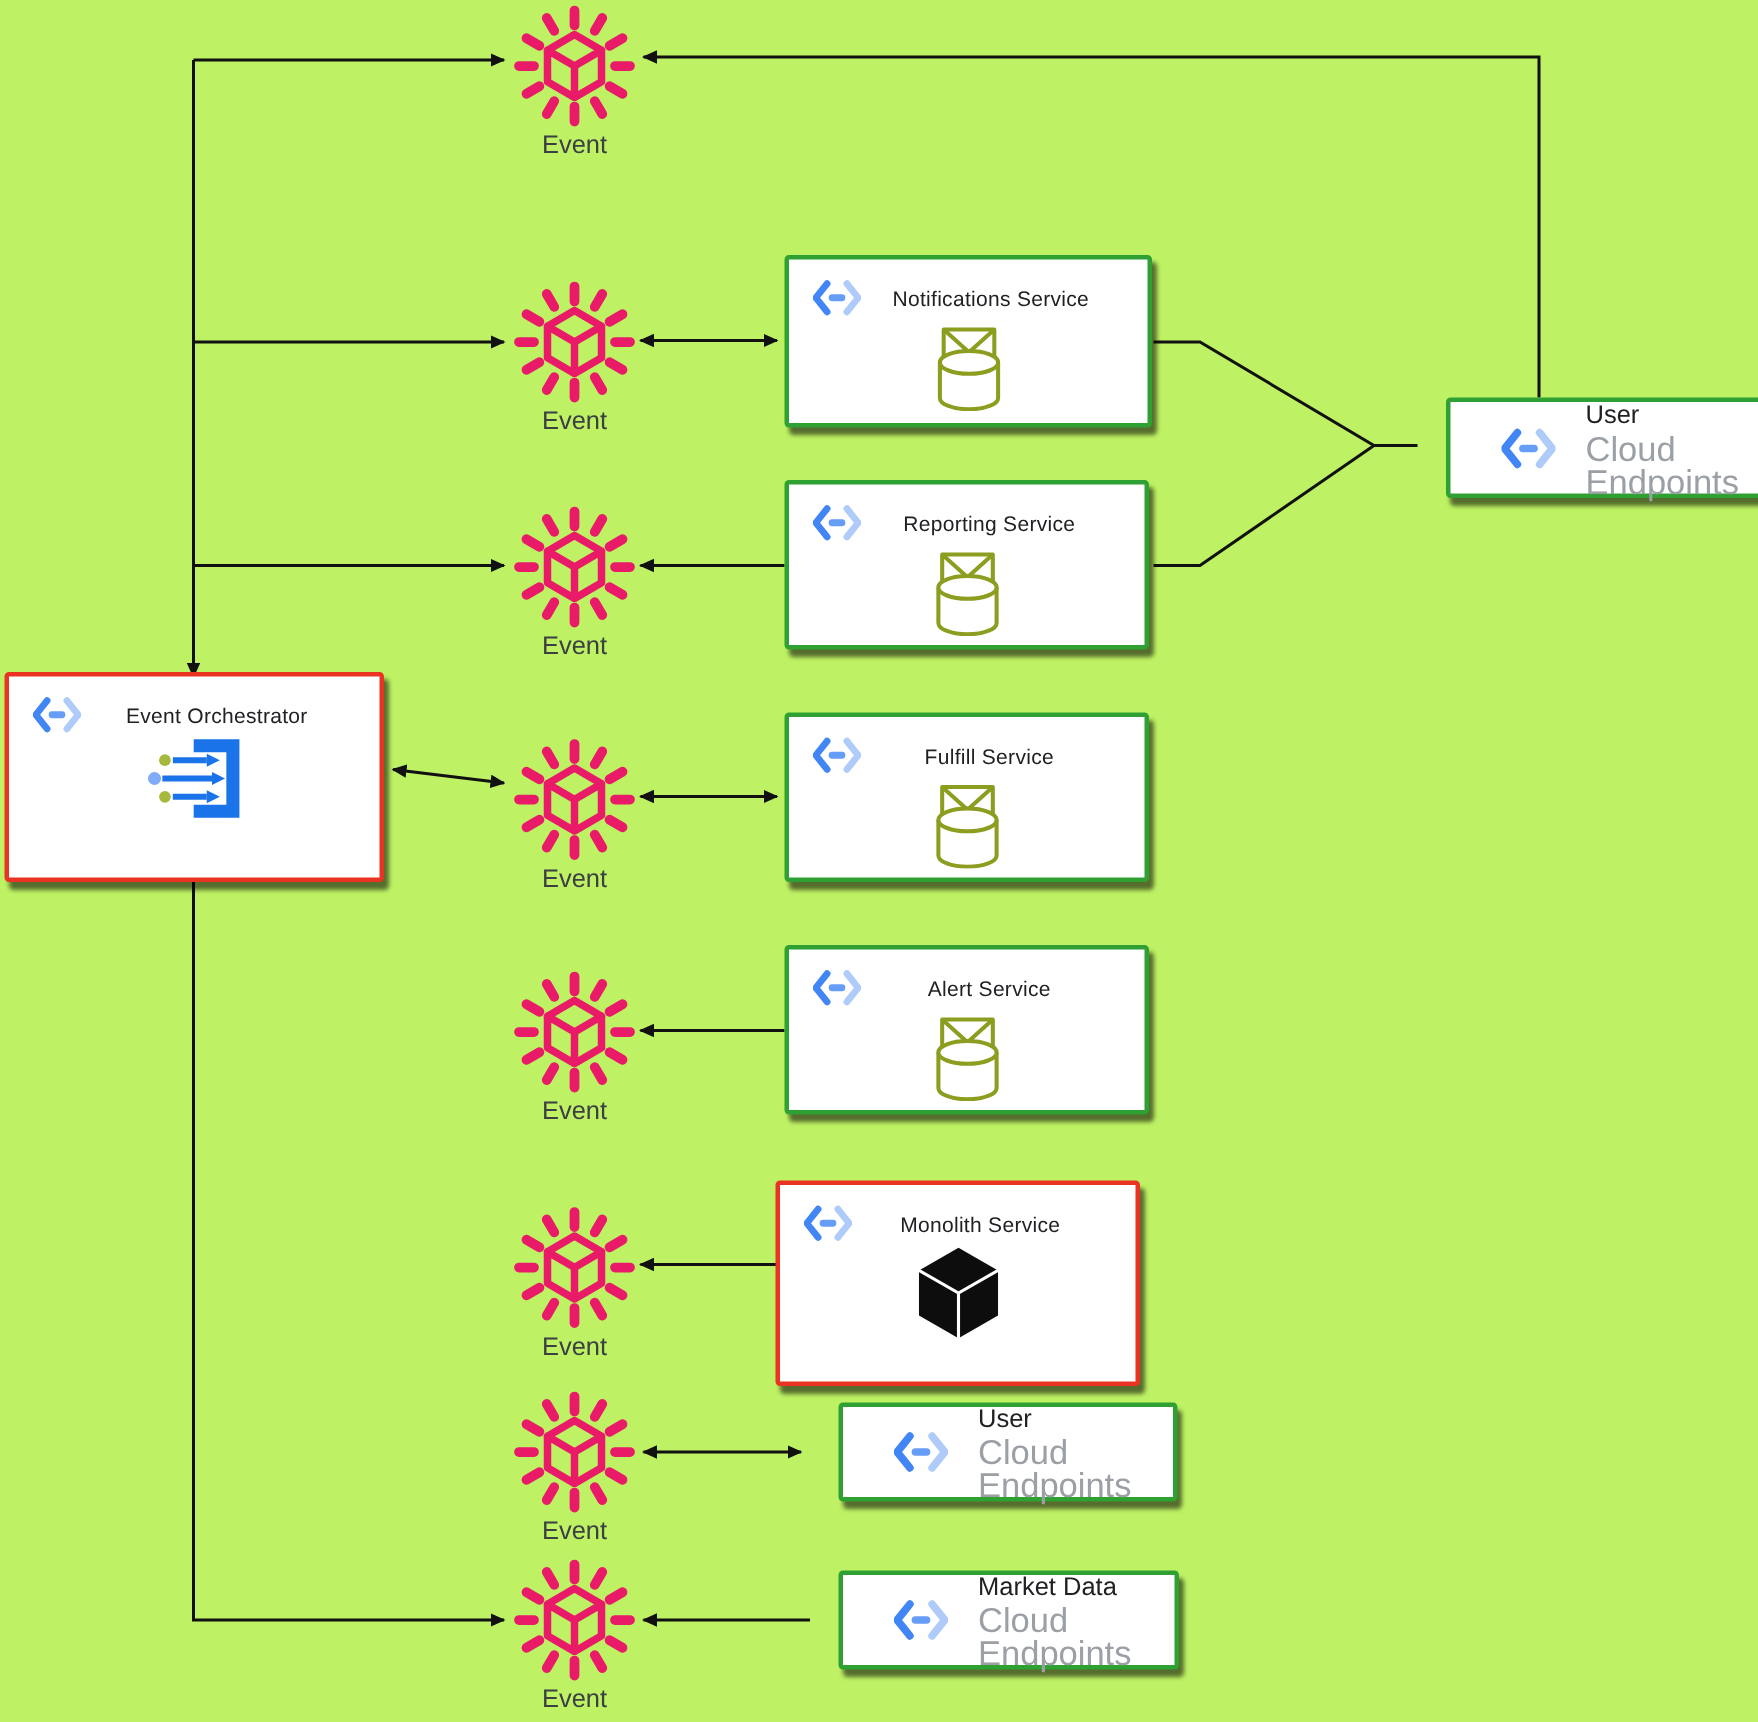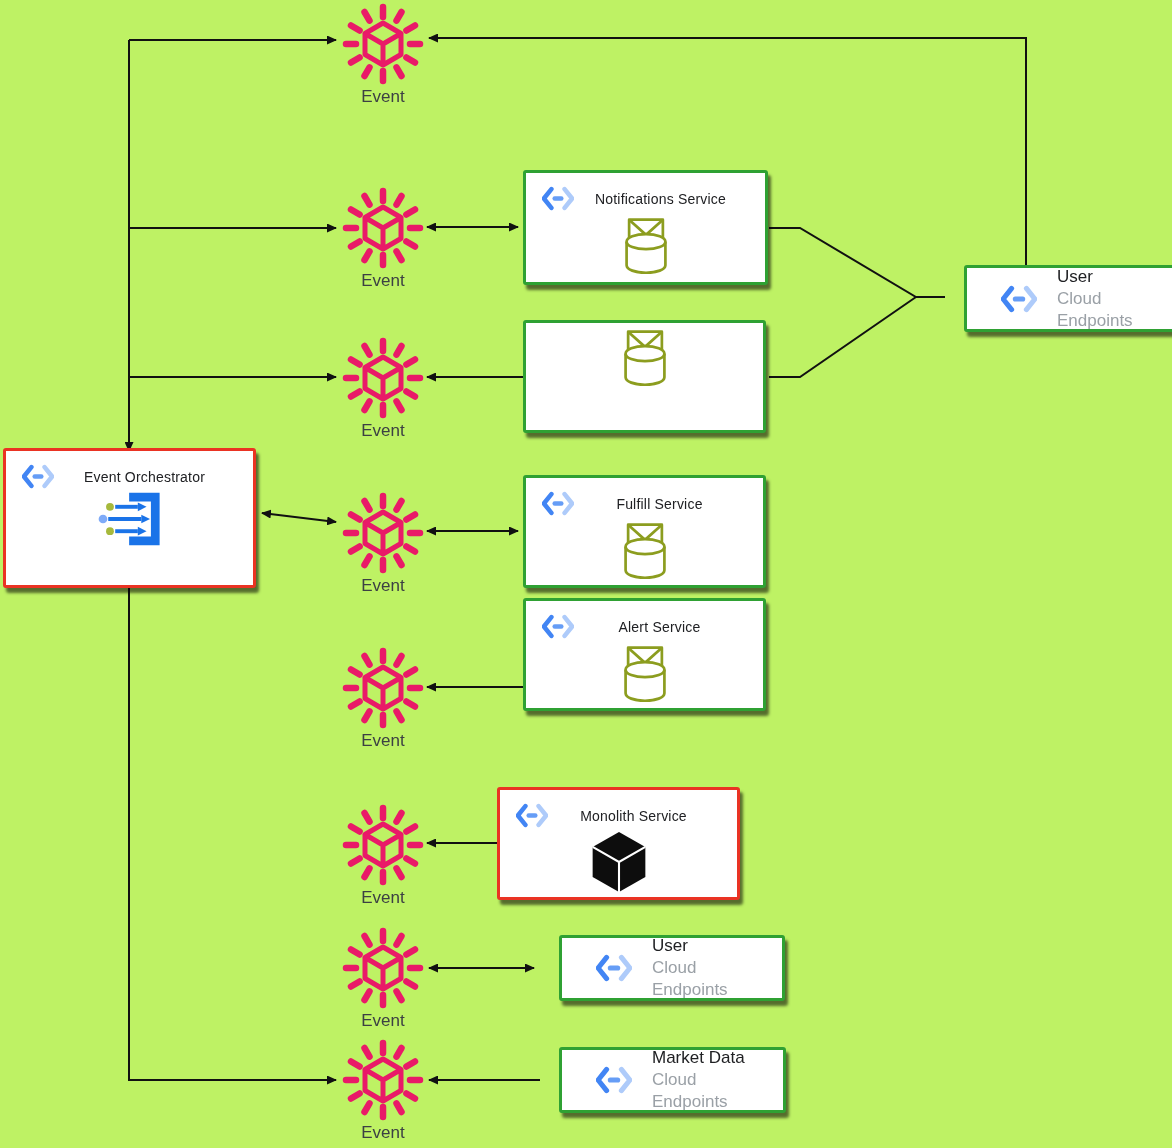--- a/index.html
+++ b/index.html
@@ -21,21 +21,21 @@
   .ep-icon.lg{width:36px;height:28px;}
   .box-title{flex:1;text-align:center;font-size:14px;color:var(--title-text);letter-spacing:.2px;}
   .center-icon{display:block;margin:5px auto 0;}
   .queue-svg{width:54px;height:58px;}
   .cube-svg{width:62px;height:64px;margin-top:2px;}
   .tasks-svg{width:66px;height:54px;margin-top:3px;}
 
   .box.small{display:flex;align-items:center;gap:20px;padding:0 34px;margin-left:19px;}
   .small-text{display:flex;flex-direction:column;line-height:22px;}
   .small-title{font-size:17px;color:var(--title-text);}
-  .small-sub{font-size:17px;color:var(--subtitle-gray);}
+  .small-sub{font-size:23px;color:var(--subtitle-gray);}
 
   
   .event{position:absolute;width:86px;text-align:center;}
   .event-svg{width:86px;height:86px;display:block;}
   .event-label{margin-top:0px;font-size:17px;color:var(--event-label);}
   .hidden-defs{position:absolute;width:0;height:0;}
 </style>
 </head>
 <body>
 
@@ -172,50 +172,56 @@
           <use href="#icon-endpoints"></use>
         </svg>
       <div class="box-title">Notifications Service</div>
     </div>
     <svg class="center-icon queue-svg" viewBox="-32 -36 64 68">
         <use href="#icon-queue"></use>
       </svg>
   </div>
 
   <div class="box" style="left:523px;top:320px;width:243px;height:113px">
+    <div class="box-head">
+      <svg class="ep-icon" viewBox="-17 -13 34 26">
+          <use href="#icon-endpoints"></use>
+        </svg>
+      <div class="box-title">Reporting Service</div>
+    </div>
     <svg class="center-icon queue-svg" viewBox="-32 -36 64 68">
         <use href="#icon-queue"></use>
       </svg>
   </div>
 
   <div class="box" style="left:523px;top:475px;width:243px;height:113px">
     <div class="box-head">
       <svg class="ep-icon" viewBox="-17 -13 34 26">
           <use href="#icon-endpoints"></use>
         </svg>
       <div class="box-title">Fulfill Service</div>
     </div>
     <svg class="center-icon queue-svg" viewBox="-32 -36 64 68">
         <use href="#icon-queue"></use>
       </svg>
   </div>
 
-  <div class="box" style="left:523px;top:598px;width:243px;height:113px">
+  <div class="box" style="left:523px;top:630px;width:243px;height:113px">
     <div class="box-head">
       <svg class="ep-icon" viewBox="-17 -13 34 26">
           <use href="#icon-endpoints"></use>
         </svg>
       <div class="box-title">Alert Service</div>
     </div>
     <svg class="center-icon queue-svg" viewBox="-32 -36 64 68">
         <use href="#icon-queue"></use>
       </svg>
   </div>
 
-  <div class="box red" style="left:497px;top:787px;width:243px;height:113px">
+  <div class="box red" style="left:517px;top:787px;width:243px;height:137px">
     <div class="box-head">
       <svg class="ep-icon" viewBox="-17 -13 34 26">
           <use href="#icon-endpoints"></use>
         </svg>
       <div class="box-title">Monolith Service</div>
     </div>
     <svg class="center-icon cube-svg" viewBox="-32 -34 64 68">
         <use href="#icon-cube-solid"></use>
       </svg>
   </div>

